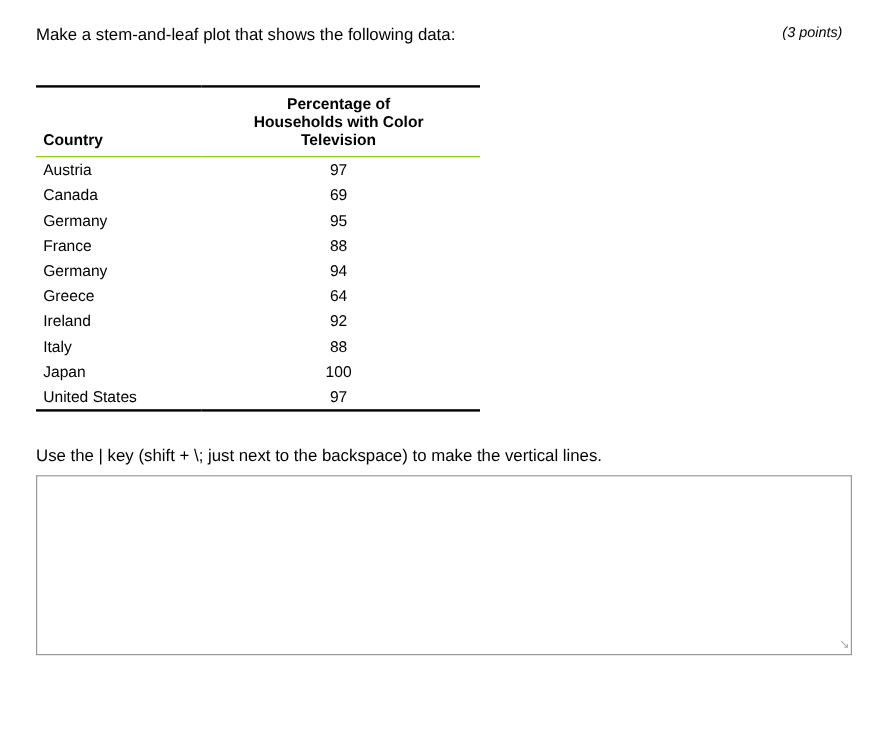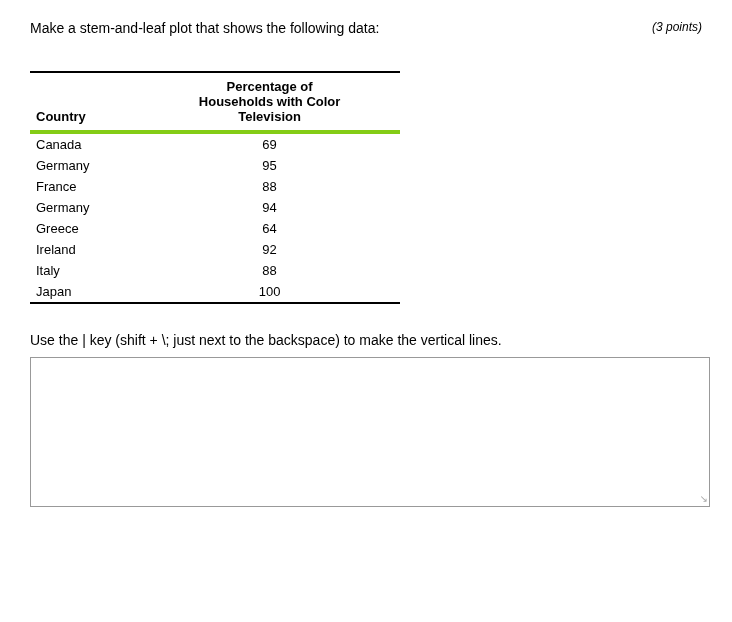--- a/index.html
+++ b/index.html
@@ -39,21 +39,21 @@
       width: 370px;
     }
 
     table {
       width: 100%;
       border-collapse: collapse;
     }
 
     table thead tr th {
       border-top: 2px solid #000;
-      border-bottom: 4px solid #84cc16;
+      border-bottom: 1px solid #84cc16;
       padding: 6px 10px 6px 6px;
       text-align: left;
       font-weight: bold;
       font-size: 13px;
       vertical-align: bottom;
     }
 
     table thead tr th.col-pct {
       text-align: center;
     }
@@ -119,20 +119,24 @@
       <tr>
         <th>Country</th>
         <th class="col-pct">
           <span>Percentage of</span><br>
           <span>Households with Color</span><br>
           <span>Television</span>
         </th>
       </tr>
     </thead>
     <tbody id="table-body">
+    <tr>
+          <td>Austria</td>
+          <td class="col-val">97</td>
+        </tr>
         <tr>
           <td>Canada</td>
           <td class="col-val">69</td>
         </tr>
         <tr>
           <td>Germany</td>
           <td class="col-val">95</td>
         </tr>
         <tr>
           <td>France</td>
@@ -151,20 +155,24 @@
           <td class="col-val">92</td>
         </tr>
         <tr>
           <td>Italy</td>
           <td class="col-val">88</td>
         </tr>
         <tr>
           <td>Japan</td>
           <td class="col-val">100</td>
         </tr>
+        <tr>
+          <td>United States</td>
+          <td class="col-val">97</td>
+        </tr>
       </tbody>
     <tfoot>
       <tr>
         <td colspan="2"></td>
       </tr>
     </tfoot>
   </table>
 </div>
 
 <p class="instruction-text">Use the | key (shift + \; just next to the backspace) to make the vertical lines.</p>

